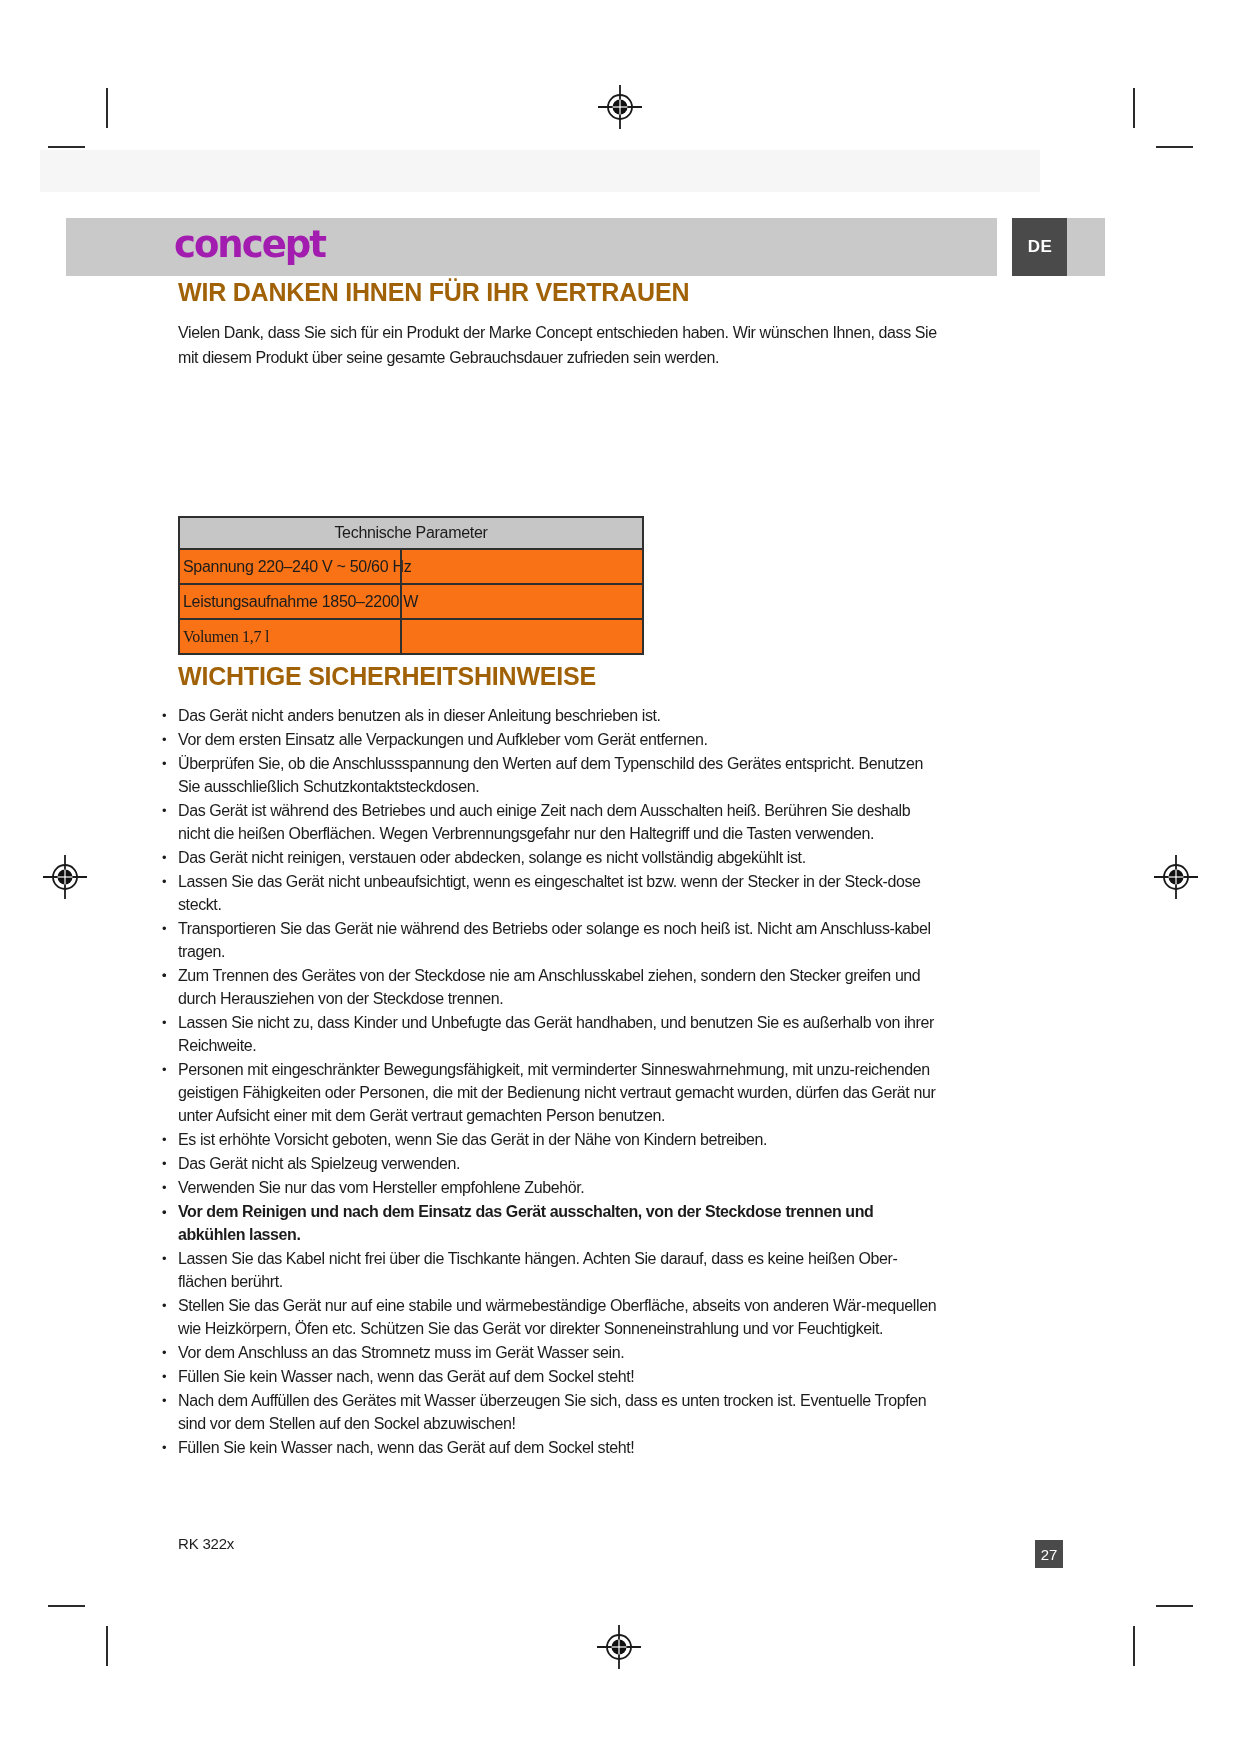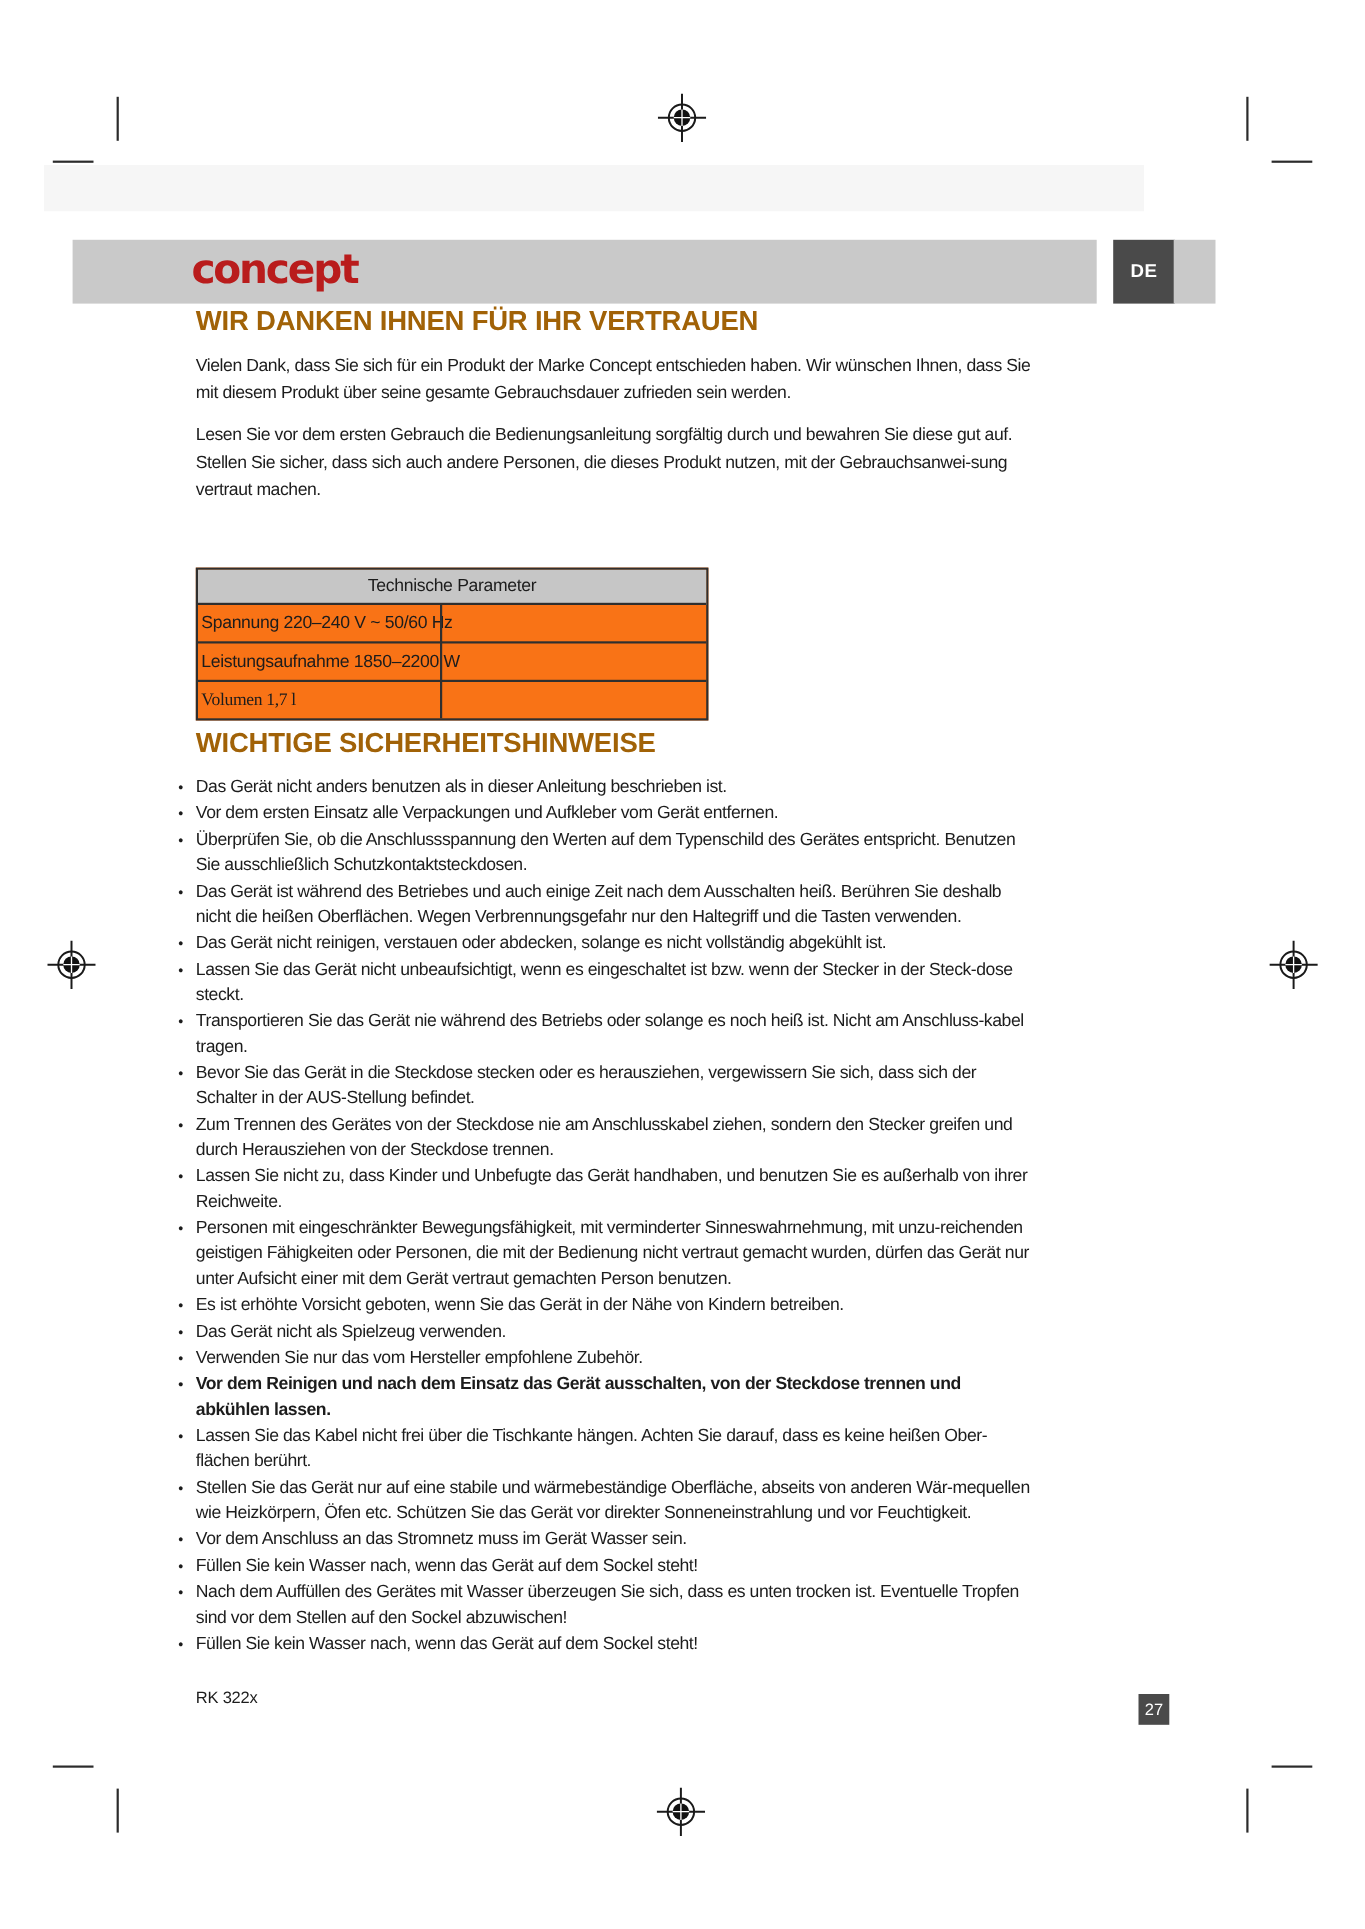--- a/index.html
+++ b/index.html
@@ -9,21 +9,21 @@
     background:#ffffff;
     font-family:"Liberation Sans",sans-serif;
     color:#1c1c1c;
     overflow:hidden;
     margin:0 auto;
   }
   
   .scan-band{position:absolute;left:40px;top:150px;width:1000px;height:42px;background:#f6f6f6;}
   
   .header-bar{position:absolute;left:66px;top:218px;width:931px;height:58px;background:#c9c9c9;}
-  .brand{position:absolute;left:108px;top:5px;font-size:37px;font-weight:bold;letter-spacing:-2px;color:#b91c1c;font-family:"DejaVu Sans",sans-serif;}
+  .brand{position:absolute;left:108px;top:5px;font-size:37px;font-weight:bold;letter-spacing:-2px;color:#a21caf;font-family:"DejaVu Sans",sans-serif;}
   .lang-badge{position:absolute;left:1012px;top:218px;width:56px;height:58px;background:#4a4a4a;color:#ffffff;
     display:flex;align-items:center;justify-content:center;font-size:17px;font-weight:bold;letter-spacing:.5px;}
   .header-stub{position:absolute;left:1067px;top:218px;width:38px;height:58px;background:#c9c9c9;}
   
   .col{position:absolute;left:178px;width:762px;}
   .h1{font-size:25px;font-weight:bold;letter-spacing:-.2px;color:#a16207;}
   .title-1{top:278px;}
   .paras{top:320px;}
   .para{line-height:25px;font-size:16px;letter-spacing:-.4px;margin-bottom:13px;}
   
@@ -102,21 +102,20 @@
 
   <div class="header-bar">
     <div class="brand">concept</div>
   </div>
   <div class="lang-badge">DE</div>
   <div class="header-stub"></div>
 
   <div class="col h1 title-1" style="position:absolute;">WIR DANKEN IHNEN FÜR IHR VERTRAUEN</div>
   <div class="col paras" style="position:absolute;">
       <div class="para">Vielen Dank, dass Sie sich für ein Produkt der Marke Concept entschieden haben. Wir wünschen Ihnen, dass Sie mit diesem Produkt über seine gesamte Gebrauchsdauer zufrieden sein werden.</div>
-      <div class="para">Lesen Sie vor dem ersten Gebrauch die Bedienungsanleitung sorgfältig durch und bewahren Sie diese gut auf. Stellen Sie sicher, dass sich auch andere Personen, die dieses Produkt nutzen, mit der Gebrauchsanwei-sung vertraut machen.</div>
     </div>
 
   <div class="tech-table">
     <div class="tech-head">Technische Parameter</div>
     <div class="tech-body">
       <div class="tech-divider"></div>
     <div class="tech-row">Spannung 220–240 V ~ 50/60 Hz</div>
         <div class="tech-row">Leistungsaufnahme 1850–2200 W</div>
         <div class="tech-row">Volumen 1,7 l</div>
       </div>
@@ -124,21 +123,21 @@
 
   <div class="col h1 title-2" style="position:absolute;">WICHTIGE SICHERHEITSHINWEISE</div>
   <ul class="safety-list">
       <li><span class="dot">•</span><span>Das Gerät nicht anders benutzen als in dieser Anleitung beschrieben ist.</span></li>
       <li><span class="dot">•</span><span>Vor dem ersten Einsatz alle Verpackungen und Aufkleber vom Gerät entfernen.</span></li>
       <li><span class="dot">•</span><span>Überprüfen Sie, ob die Anschlussspannung den Werten auf dem Typenschild des Gerätes entspricht. Benutzen Sie ausschließlich Schutzkontaktsteckdosen.</span></li>
       <li><span class="dot">•</span><span>Das Gerät ist während des Betriebes und auch einige Zeit nach dem Ausschalten heiß. Berühren Sie deshalb nicht die heißen Oberflächen. Wegen Verbrennungsgefahr nur den Haltegriff und die Tasten verwenden.</span></li>
       <li><span class="dot">•</span><span>Das Gerät nicht reinigen, verstauen oder abdecken, solange es nicht vollständig abgekühlt ist.</span></li>
       <li><span class="dot">•</span><span>Lassen Sie das Gerät nicht unbeaufsichtigt, wenn es eingeschaltet ist bzw. wenn der Stecker in der Steck-dose steckt.</span></li>
       <li><span class="dot">•</span><span>Transportieren Sie das Gerät nie während des Betriebs oder solange es noch heiß ist. Nicht am Anschluss-kabel tragen.</span></li>
-      <li><span class="dot">•</span><span>Bevor Sie das Gerät in die Steckdose stecken oder es herausziehen, vergewissern Sie sich, dass sich der Schalter in der AUS-Stellung befindet.</span></li>
+      <li><span class="dot">•</span></li>
       <li><span class="dot">•</span><span>Zum Trennen des Gerätes von der Steckdose nie am Anschlusskabel ziehen, sondern den Stecker greifen und durch Herausziehen von der Steckdose trennen.</span></li>
       <li><span class="dot">•</span><span>Lassen Sie nicht zu, dass Kinder und Unbefugte das Gerät handhaben, und benutzen Sie es außerhalb von ihrer Reichweite.</span></li>
       <li><span class="dot">•</span><span>Personen mit eingeschränkter Bewegungsfähigkeit, mit verminderter Sinneswahrnehmung, mit unzu-reichenden geistigen Fähigkeiten oder Personen, die mit der Bedienung nicht vertraut gemacht wurden, dürfen das Gerät nur unter Aufsicht einer mit dem Gerät vertraut gemachten Person benutzen.</span></li>
       <li><span class="dot">•</span><span>Es ist erhöhte Vorsicht geboten, wenn Sie das Gerät in der Nähe von Kindern betreiben.</span></li>
       <li><span class="dot">•</span><span>Das Gerät nicht als Spielzeug verwenden.</span></li>
       <li><span class="dot">•</span><span>Verwenden Sie nur das vom Hersteller empfohlene Zubehör.</span></li>
       <li class="bold"><span class="dot">•</span><span>Vor dem Reinigen und nach dem Einsatz das Gerät ausschalten, von der Steckdose trennen und abkühlen lassen.</span></li>
       <li><span class="dot">•</span><span>Lassen Sie das Kabel nicht frei über die Tischkante hängen. Achten Sie darauf, dass es keine heißen Ober-flächen berührt.</span></li>
       <li><span class="dot">•</span><span>Stellen Sie das Gerät nur auf eine stabile und wärmebeständige Oberfläche, abseits von anderen Wär-mequellen wie Heizkörpern, Öfen etc. Schützen Sie das Gerät vor direkter Sonneneinstrahlung und vor Feuchtigkeit.</span></li>
       <li><span class="dot">•</span><span>Vor dem Anschluss an das Stromnetz muss im Gerät Wasser sein.</span></li>

